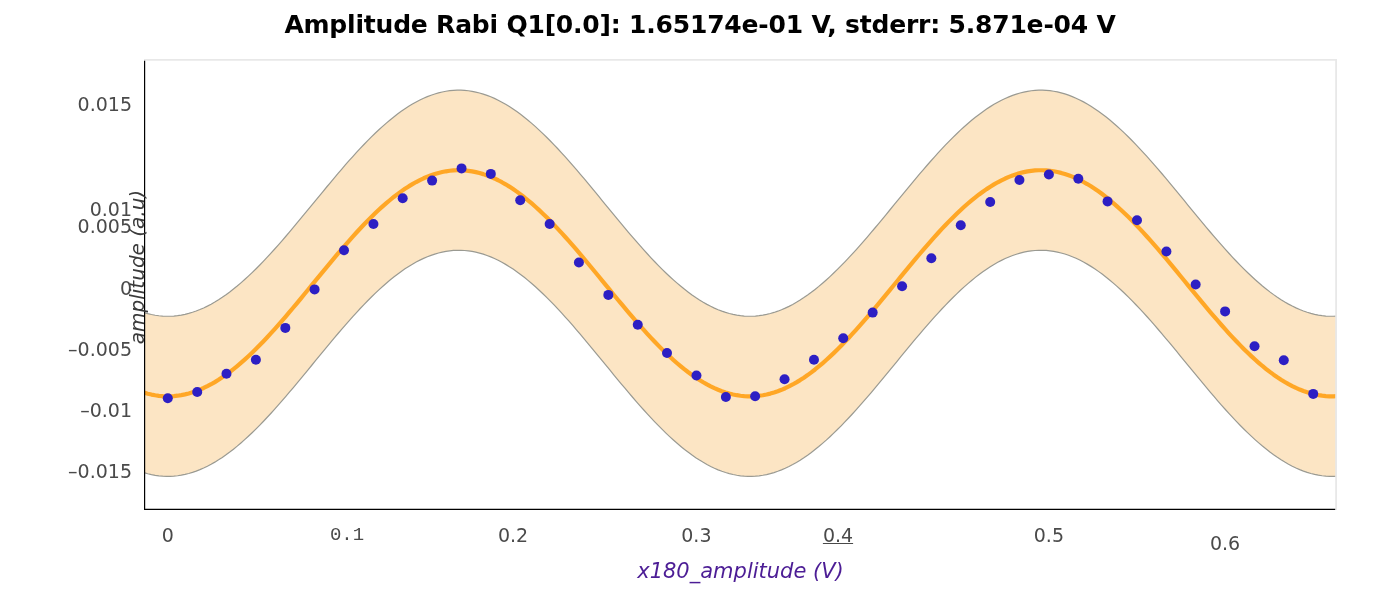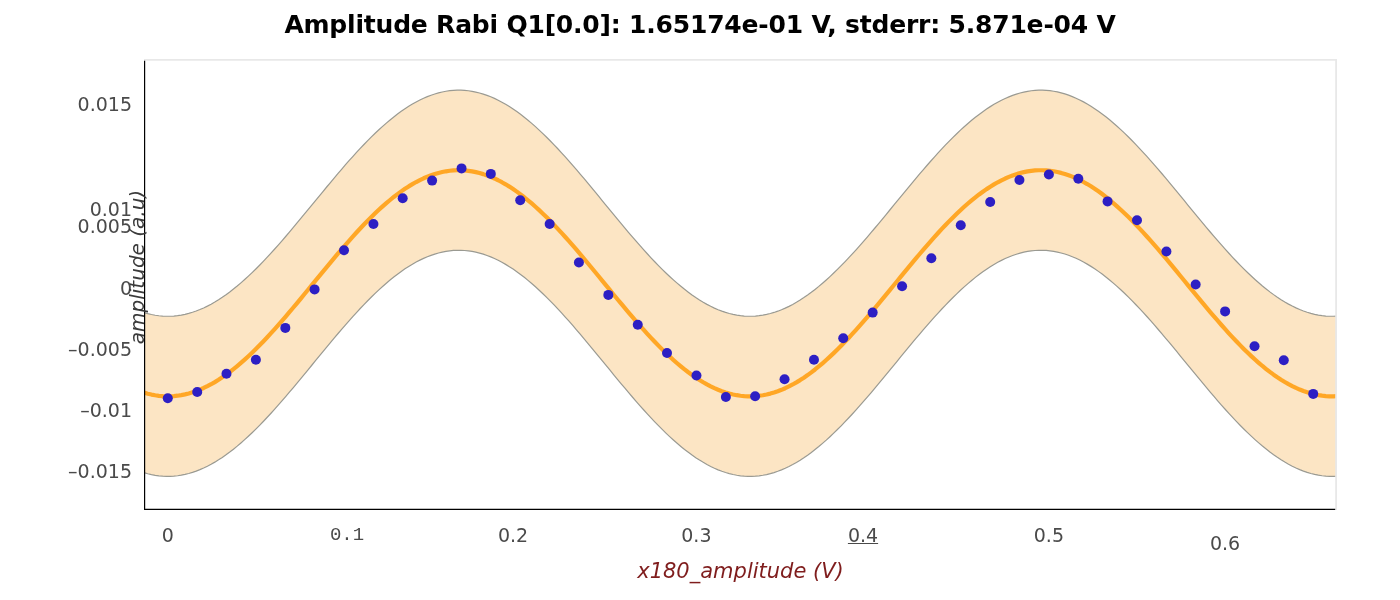--- a/index.html
+++ b/index.html
@@ -28,21 +28,21 @@
     width:250px;
     transform:rotate(-90deg);
     transform-origin:center center;
     text-align:center;
     font-size:20px;font-style:italic;color:#3b3b3b;
     white-space:nowrap;
   }
   .xlabel{
     position:absolute;left:0;top:500px;width:1193px;
     text-align:center;
-    font-size:21px;font-style:italic;color:#7f1d1d;
+    font-size:21px;font-style:italic;color:#4c1d95;
     white-space:nowrap;
   }
   .ytick-label{
     position:absolute;
     right:1205px;
     text-align:right;
     font-size:19px;color:#4a4a4a;
     white-space:nowrap;
     transform:translateY(-50%);
   }
@@ -200,21 +200,21 @@
         <div class="ytick-label" style="top: 228.6px;">0</div>
         <div class="ytick-label" style="top: 289.7px;">–0.005</div>
         <div class="ytick-label" style="top: 350.8px;">–0.01</div>
         <div class="ytick-label" style="top: 411.9px;">–0.015</div>
       </div>
     <div id="xtick-labels">
         <div class="xtick-label" style="left: 23.8px;">0</div>
         <div class="xtick-label" style="left: 203px; font-family: Liberation Mono, monospace;">0.1</div>
         <div class="xtick-label" style="left: 369px;">0.2</div>
         <div class="xtick-label" style="left: 552.4px;">0.3</div>
-        <div class="xtick-label" style="left: 719px; text-decoration: underline;">0.4</div>
+        <div class="xtick-label" style="left: 694px; text-decoration: underline;">0.4</div>
         <div class="xtick-label" style="left: 904.9px;">0.5</div>
         <div class="xtick-label" style="left: 1081.1px; margin-top: 8px;">0.6</div>
       </div>
 
     <div class="ylabel">amplitude (a.u)</div>
     <div class="xlabel">x180_amplitude (V)</div>
   </div>
 
 </div>
 

